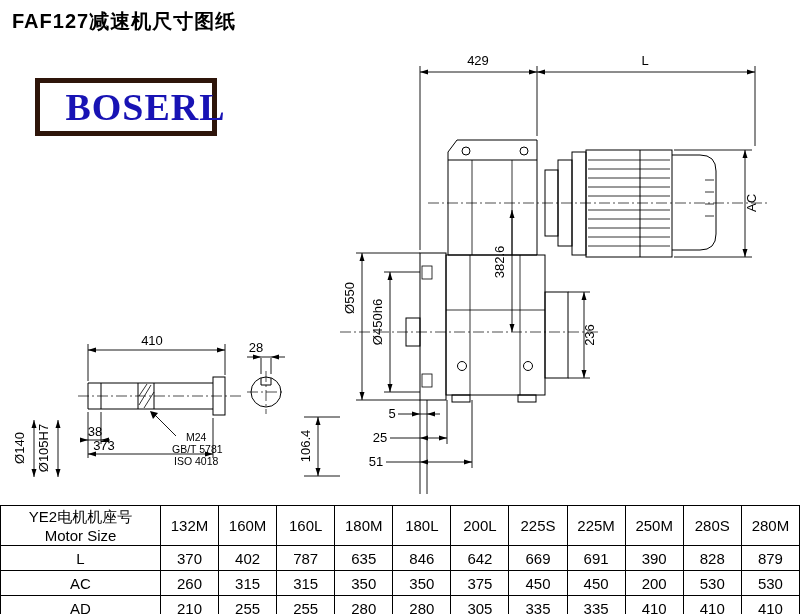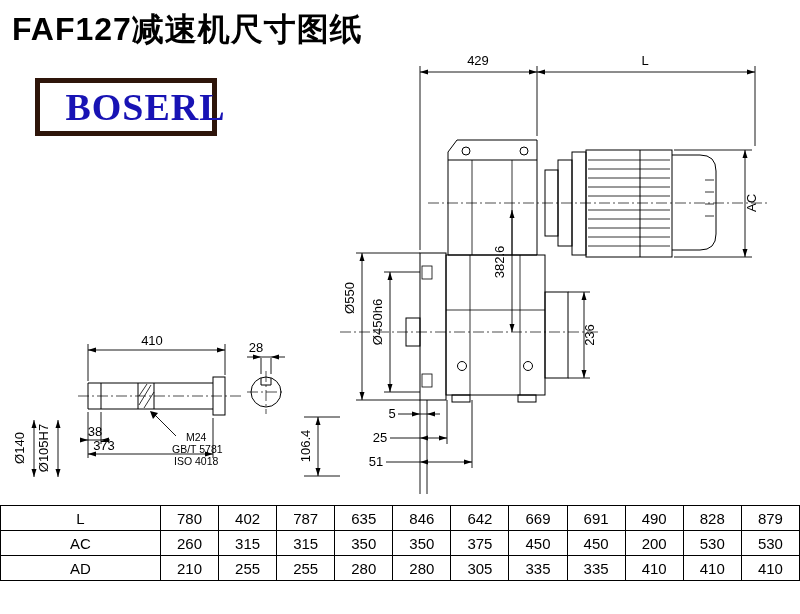--- a/index.html
+++ b/index.html
@@ -1,18 +1,18 @@
 <!DOCTYPE html>
 <html><head>
 <meta charset="utf-8">
 <style>
   html,body{margin:0;padding:0;}
   body{width:800px;height:614px;background:#fff;position:relative;overflow:hidden;
        font-family:"Liberation Sans",sans-serif;color:#000;}
-  .title{position:absolute;top:8px;left:12px;font-size:32px;font-weight:bold;letter-spacing:1px;}
+  .title{position:absolute;top:8px;left:12px;font-size:20px;font-weight:bold;letter-spacing:1px;}
   .logo{position:absolute;top:78px;left:35px;width:172px;height:48px;border:5px solid #2e150a;
         display:flex;align-items:center;justify-content:center;background:#fff;}
   .logo span{font-family:"Liberation Serif",serif;font-size:38px;font-weight:bold;color:#1813b4;letter-spacing:1px;margin-left:39px;}
   svg.drawing{position:absolute;top:0;left:0;}
   .dline{stroke:#000;stroke-width:1;fill:none;}
   .thin{stroke:#000;stroke-width:0.8;fill:none;}
   .dim{stroke:#000;stroke-width:0.9;fill:none;}
   .cl{stroke:#000;stroke-width:0.7;fill:none;stroke-dasharray:11 3 2 3;}
   .arr{fill:#000;stroke:none;}
   text.dt{font:13px "Liberation Sans",sans-serif;fill:#000;text-anchor:middle;}
@@ -238,31 +238,48 @@
       <col>
       <col>
       <col>
       <col>
       <col>
       <col>
       <col>
       <col>
   </colgroup>
   <tbody>
+      <tr class="hdr">
+    <th>
+      <div>YE2电机机座号</div>
+      <div>Motor Size</div>
+    </th>
+    <th>132M</th>
+    <th>160M</th>
+    <th>160L</th>
+    <th>180M</th>
+    <th>180L</th>
+    <th>200L</th>
+    <th>225S</th>
+    <th>225M</th>
+    <th>250M</th>
+    <th>280S</th>
+    <th>280M</th>
+  </tr>
   <tr class="data">
     <th>L</th>
-    <td>780</td>
+    <td>370</td>
     <td>402</td>
     <td>787</td>
     <td>635</td>
     <td>846</td>
     <td>642</td>
     <td>669</td>
     <td>691</td>
-    <td>490</td>
+    <td>390</td>
     <td>828</td>
     <td>879</td>
   </tr>
   <tr class="data">
     <th>AC</th>
     <td>260</td>
     <td>315</td>
     <td>315</td>
     <td>350</td>
     <td>350</td>

